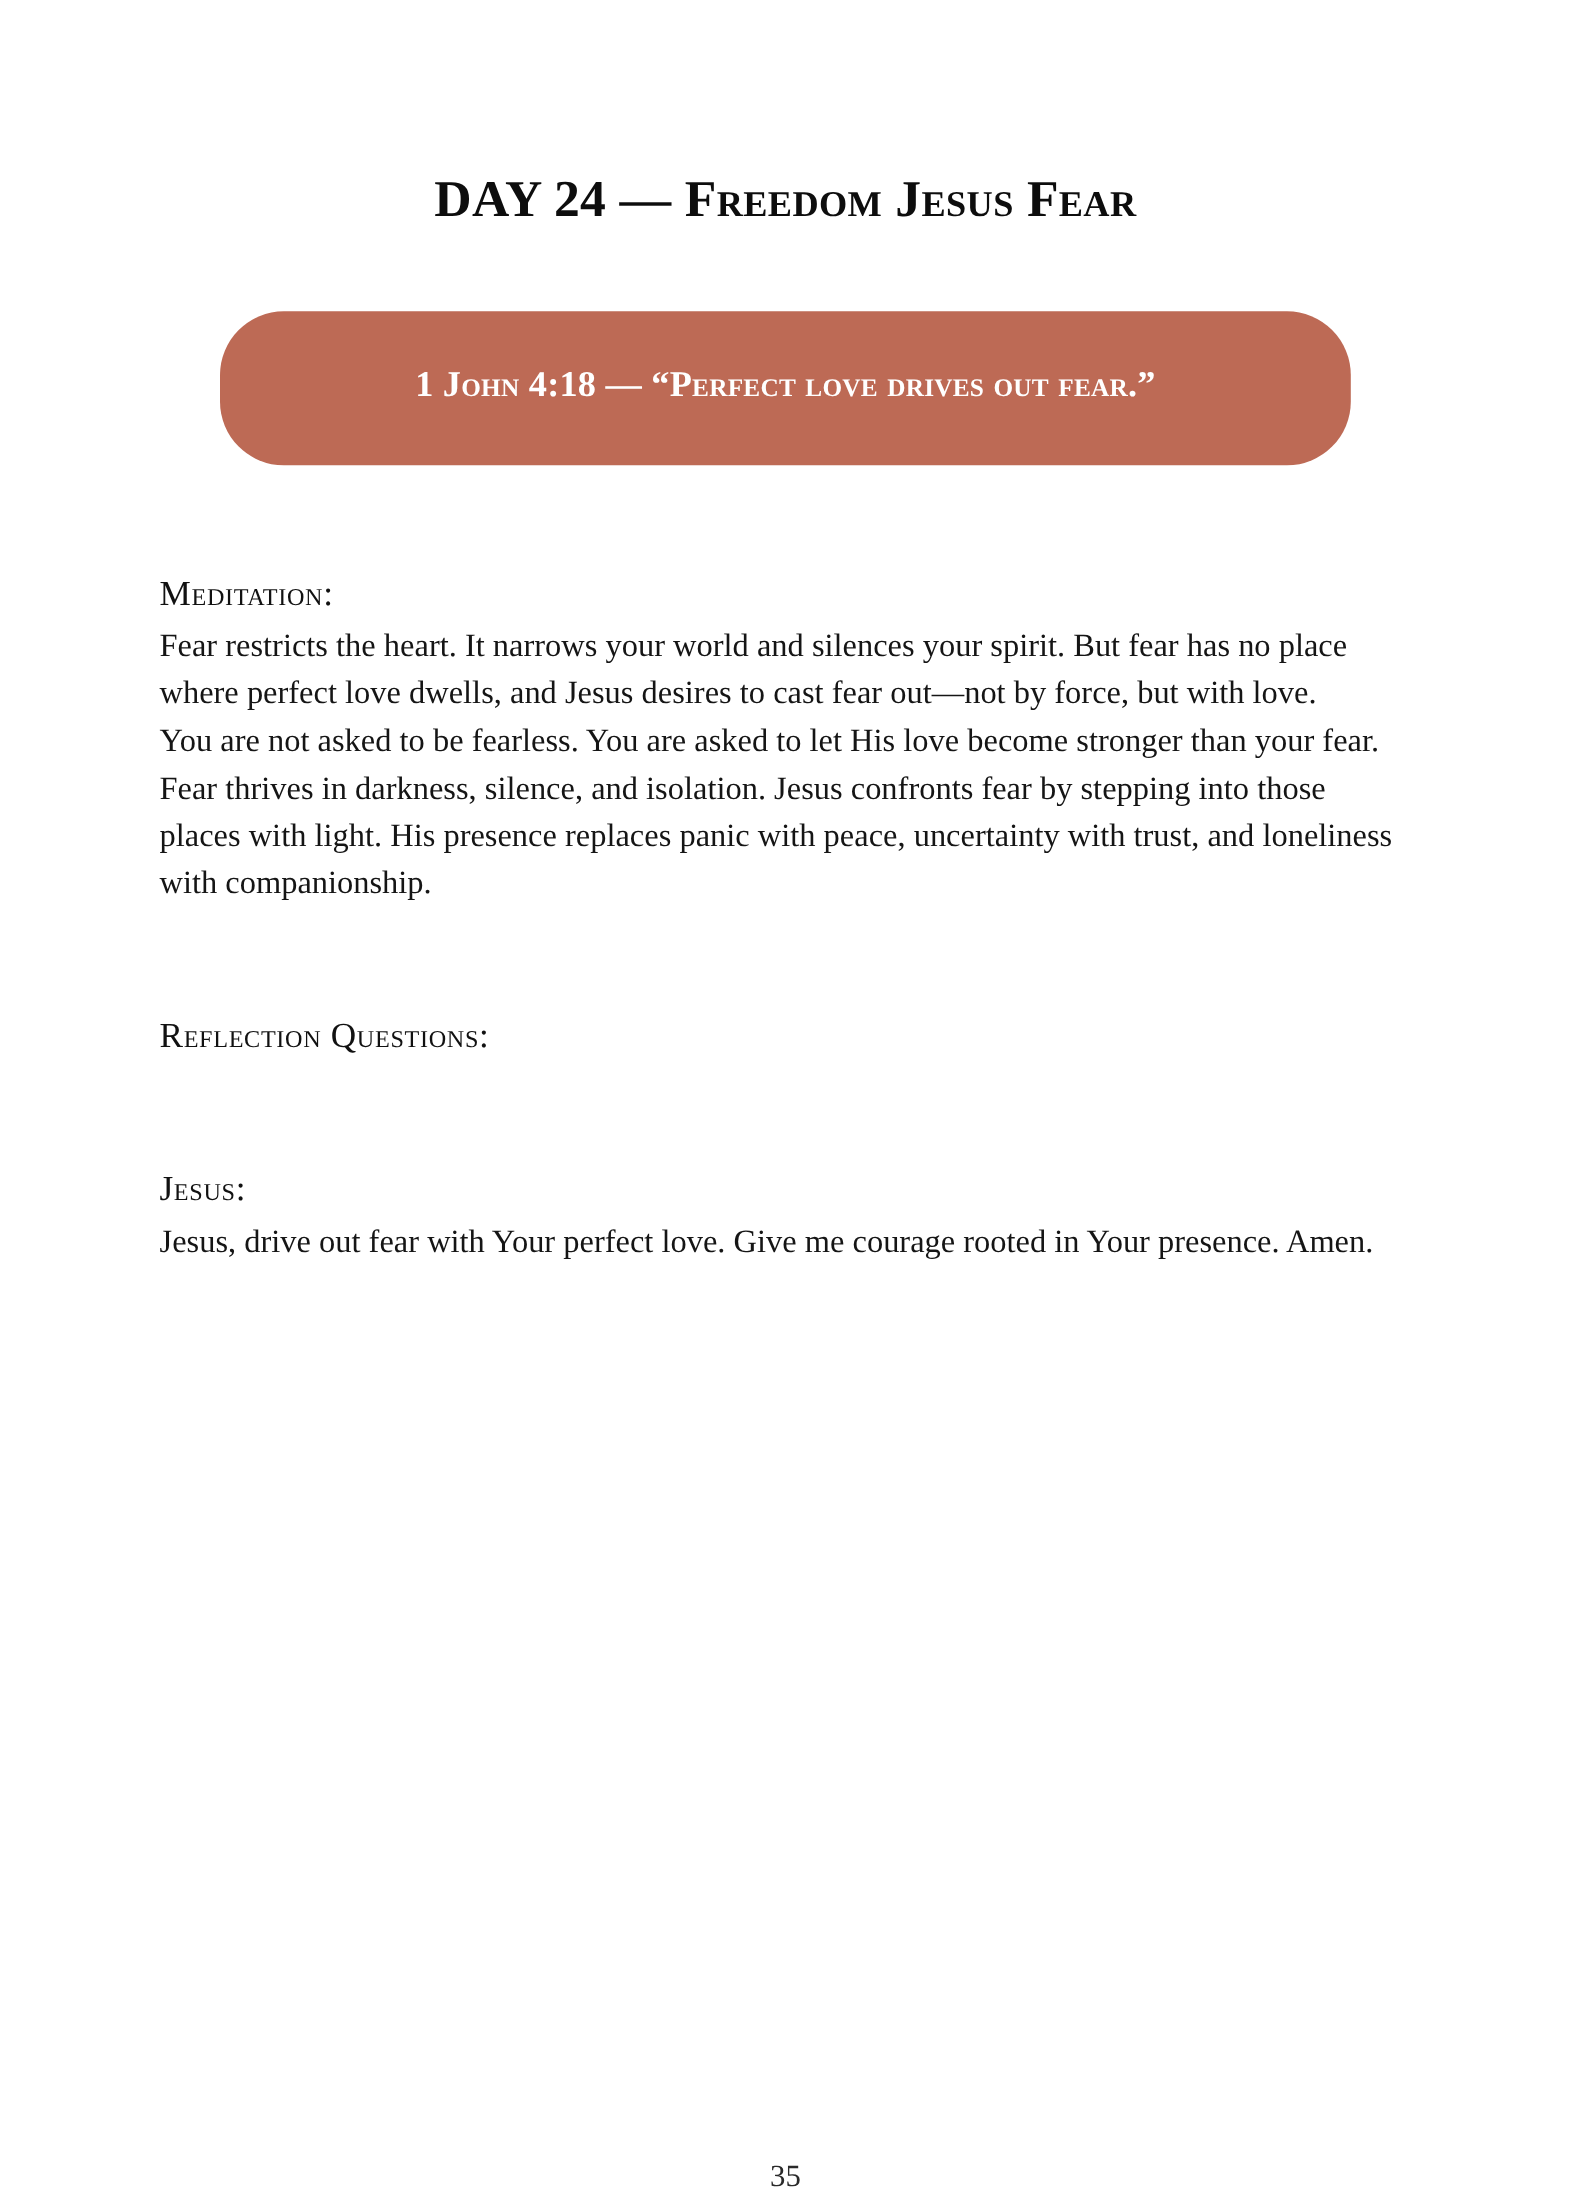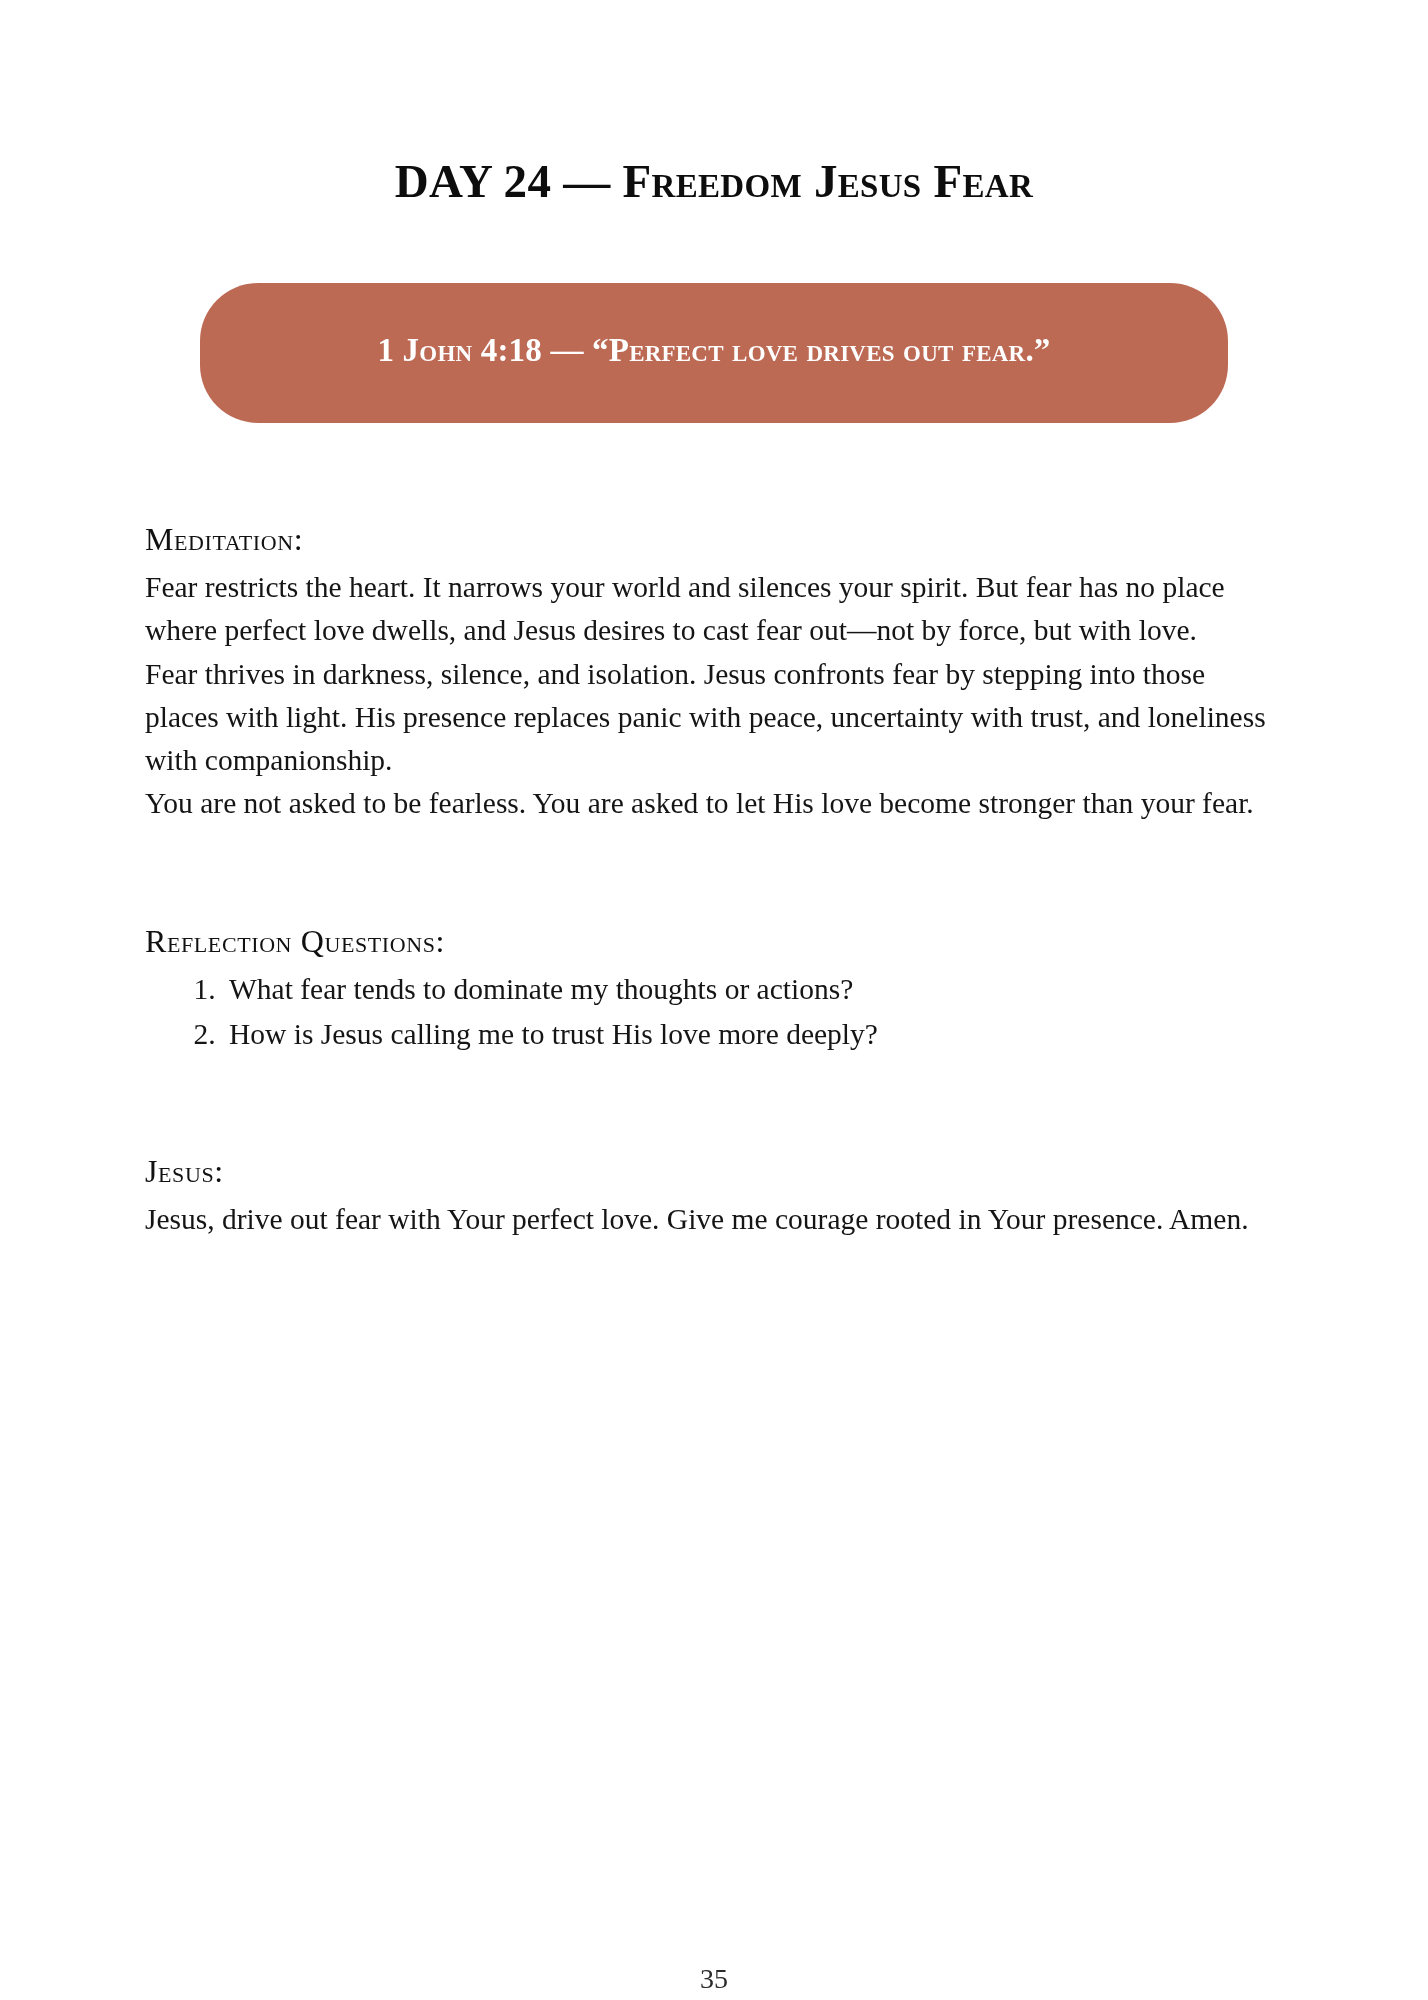--- a/index.html
+++ b/index.html
@@ -124,32 +124,28 @@
 
   <div class="verse-banner">
     <div class="verse-text">1 John 4:18 — “Perfect love drives out fear.”</div>
   </div>
 
   <div class="content">
 
     <div class="section">
       <div class="section-heading">Meditation:</div>
       <p class="para">Fear restricts the heart. It narrows your world and silences your spirit. But fear has no place where perfect love dwells, and Jesus desires to cast fear out—not by force, but with love.</p>
+      <p class="para">You are not asked to be fearless. You are asked to let His love become stronger than your fear.</p>
       <p class="para">Fear thrives in darkness, silence, and isolation. Jesus confronts fear by stepping into those places with light. His presence replaces panic with peace, uncertainty with trust, and loneliness with companionship.</p>
-      <p class="para">You are not asked to be fearless. You are asked to let His love become stronger than your fear.</p>
     </div>
 
     <div class="gap-lg"></div>
 
     <div class="section">
       <div class="section-heading">Reflection Questions:</div>
-      <ol class="questions">
-        <li>What fear tends to dominate my thoughts or actions?</li>
-        <li>How is Jesus calling me to trust His love more deeply?</li>
-      </ol>
     </div>
 
     <div class="gap-md"></div>
 
     <div class="section">
       <div class="section-heading">Jesus:</div>
       <p class="para">Jesus, drive out fear with Your perfect love. Give me courage rooted in Your presence. Amen.</p>
     </div>
 
   </div>

